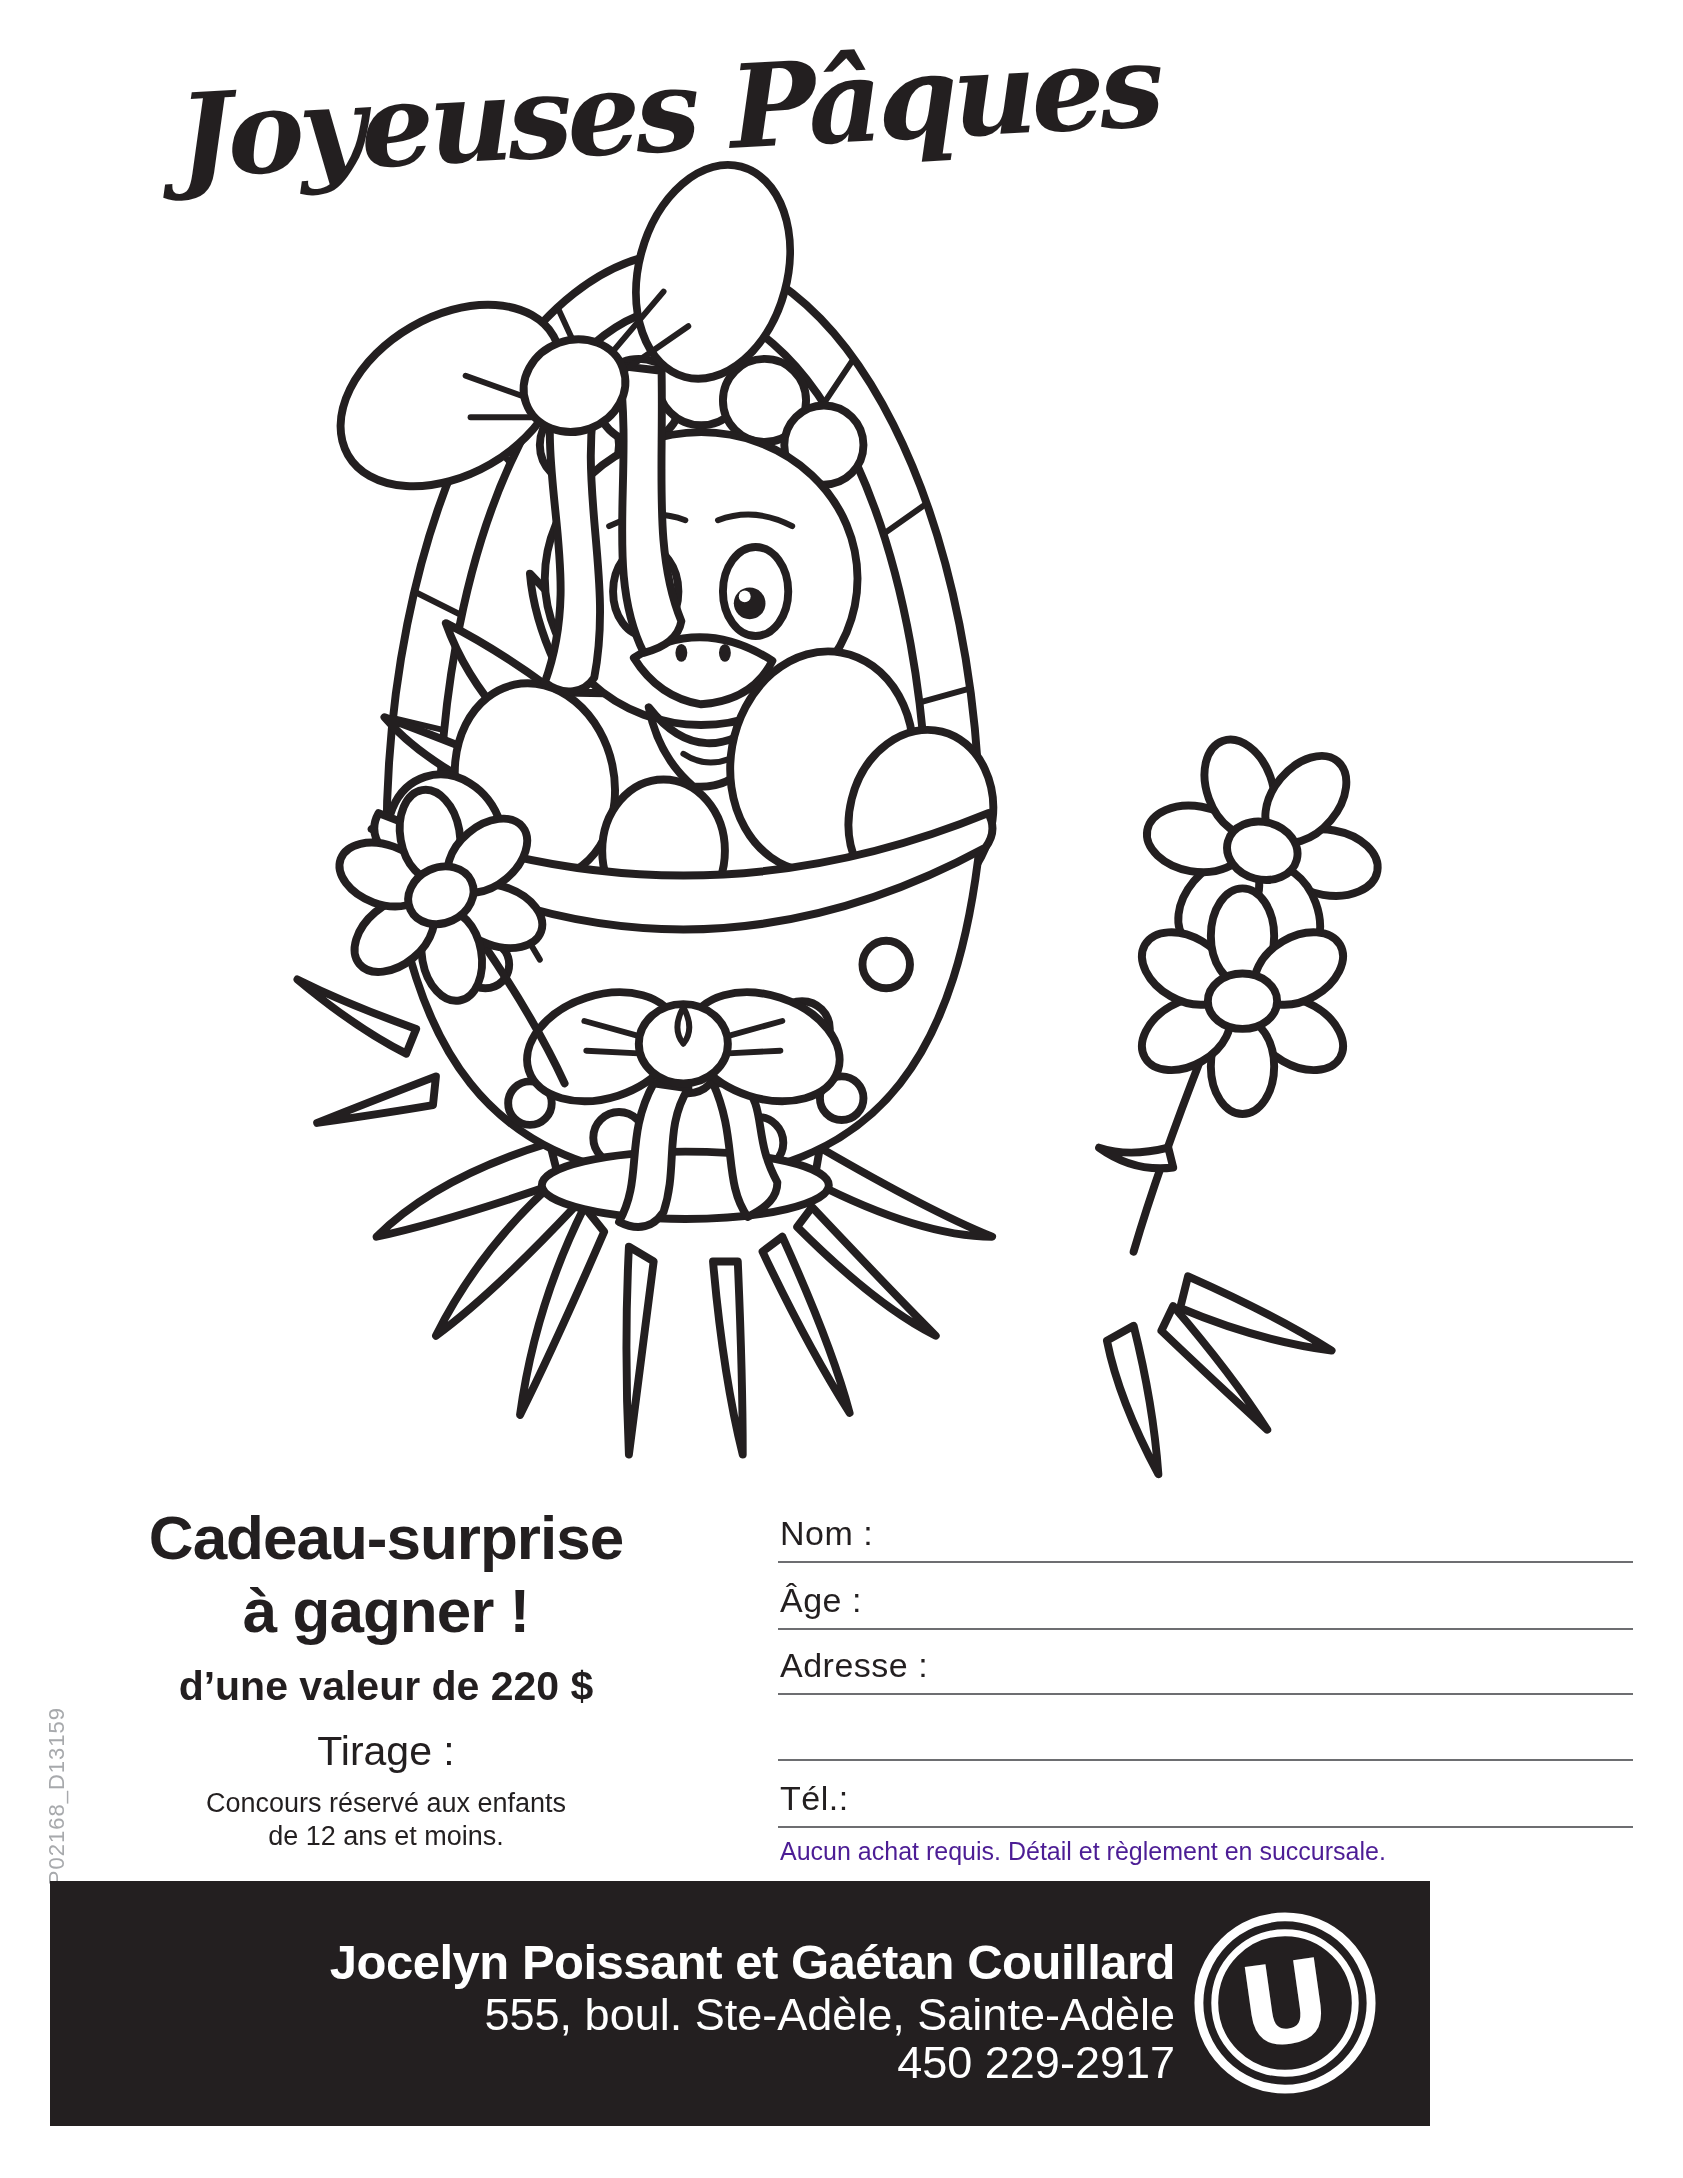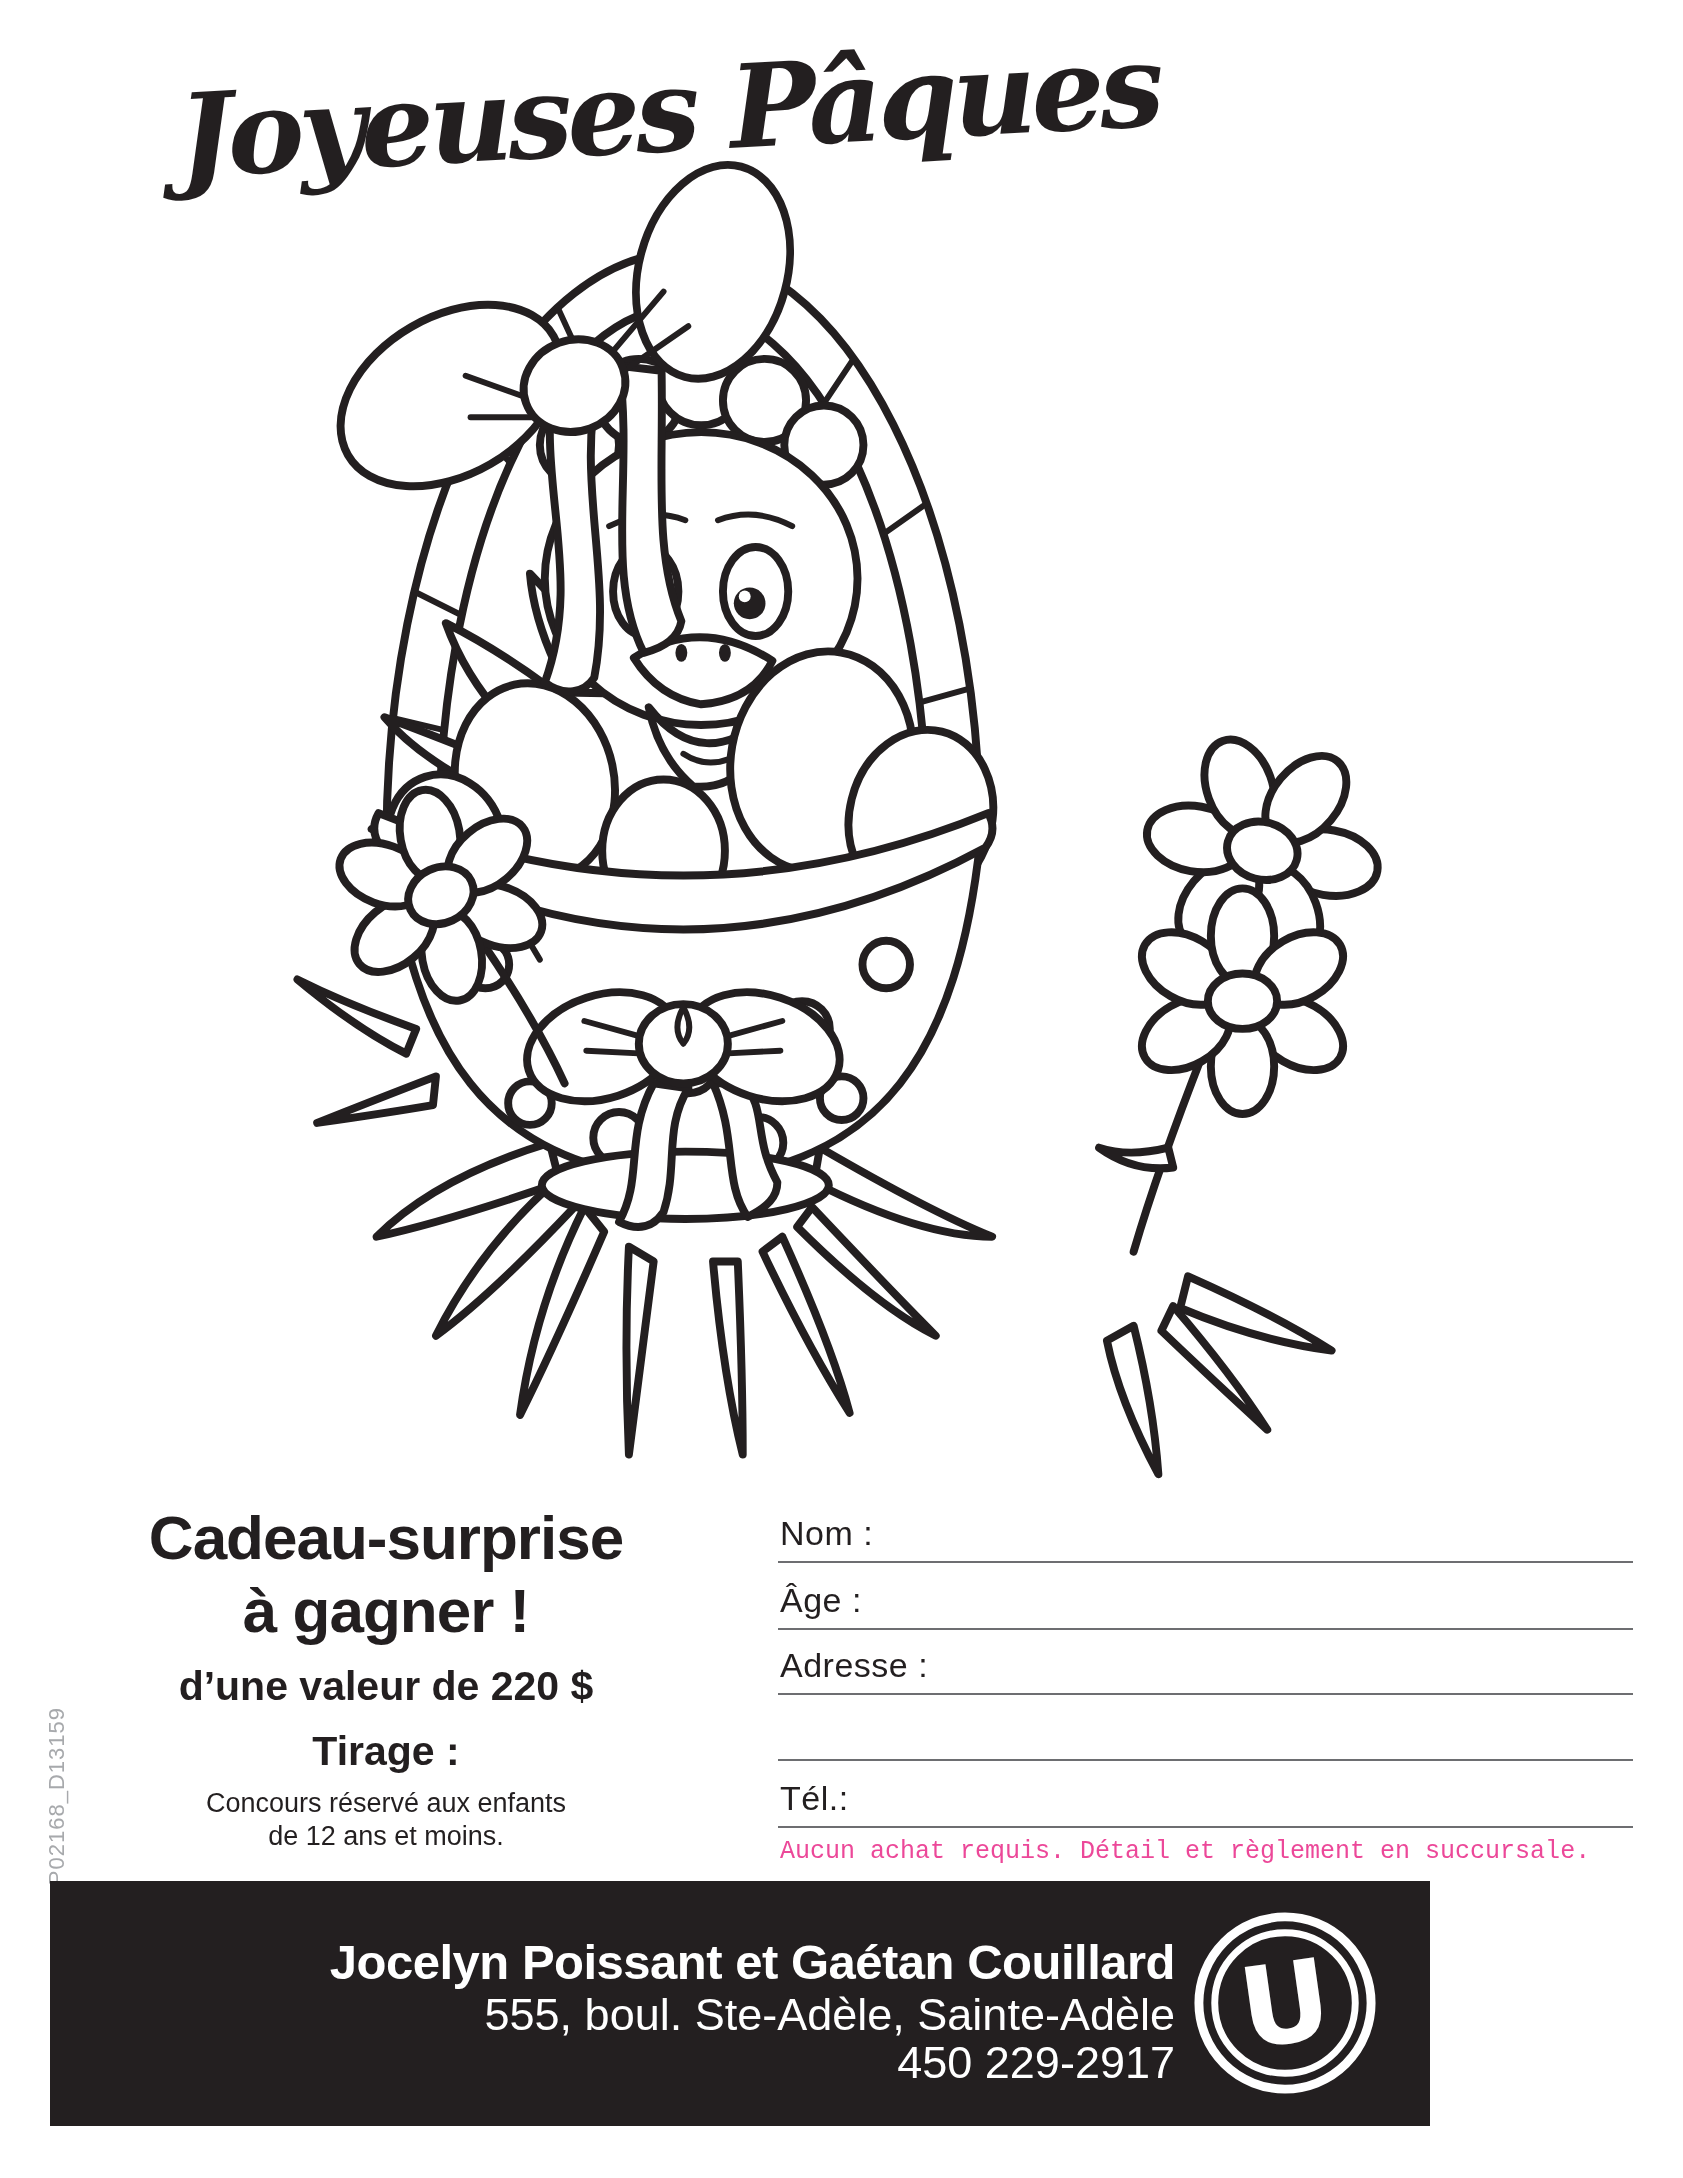--- a/index.html
+++ b/index.html
@@ -20,30 +20,30 @@
   .art{ position:absolute; left:238px; top:158px; width:1148px; height:1341px; }
   .art svg{ width:100%; height:100%; }
   .ink   { fill:#ffffff; stroke:#231f20; stroke-width:8; stroke-linecap:round; stroke-linejoin:round; }
   .ink-n { fill:none;    stroke:#231f20; stroke-width:8; stroke-linecap:round; stroke-linejoin:round; }
   .ink-t { fill:none;    stroke:#231f20; stroke-width:6; stroke-linecap:round; stroke-linejoin:round; }
   .ink-f { fill:#231f20; stroke:none; }
   
   .promo{ position:absolute; left:69px; top:1485px; width:634px; text-align:center; }
   .promo-h{ font-size:62px; font-weight:700; letter-spacing:-1px; line-height:73px; margin:16px; }
   .promo-value{ font-size:41px; font-weight:700; margin-top:14px; }
-  .promo-draw-label{ font-size:41px; font-weight:700; margin-top:18px; }
+  .promo-draw-label{ font-size:41px; font-weight:400; margin-top:18px; }
   .promo-draw-date{ font-size:41px; font-weight:700; margin-top:2px; }
   .promo-small{ font-size:27px; font-weight:400; line-height:33px; margin-top:12px; color:#231f20; }
   
   .form-row{ position:absolute; left:778px; width:855px; height:53px;
              border-bottom:2px solid #6d6e71; }
   .form-label{ position:absolute; left:2px; bottom:8px; font-size:34px;
                font-weight:400; letter-spacing:0.5px; color:#231f20; }
   .disclaimer{ position:absolute; left:780px; top:1837px; font-size:25px;
-               font-weight:400; color:#ec4899;font-family:Liberation Mono, monospace; }
+               font-weight:400; color:#4c1d95; }
   
   .print-code{
     position:absolute; left:44px; top:1707px;
     writing-mode:vertical-rl; transform:rotate(180deg);
     font-size:22px; letter-spacing:1px; color:#a7a9ac;
   }
   
   .footer-bar{ position:absolute; left:50px; top:1881px; width:1380px; height:245px;
                background:#231f20; }
   .footer-text{ position:absolute; top:55px; right:255px; text-align:right; color:#ffffff; }

